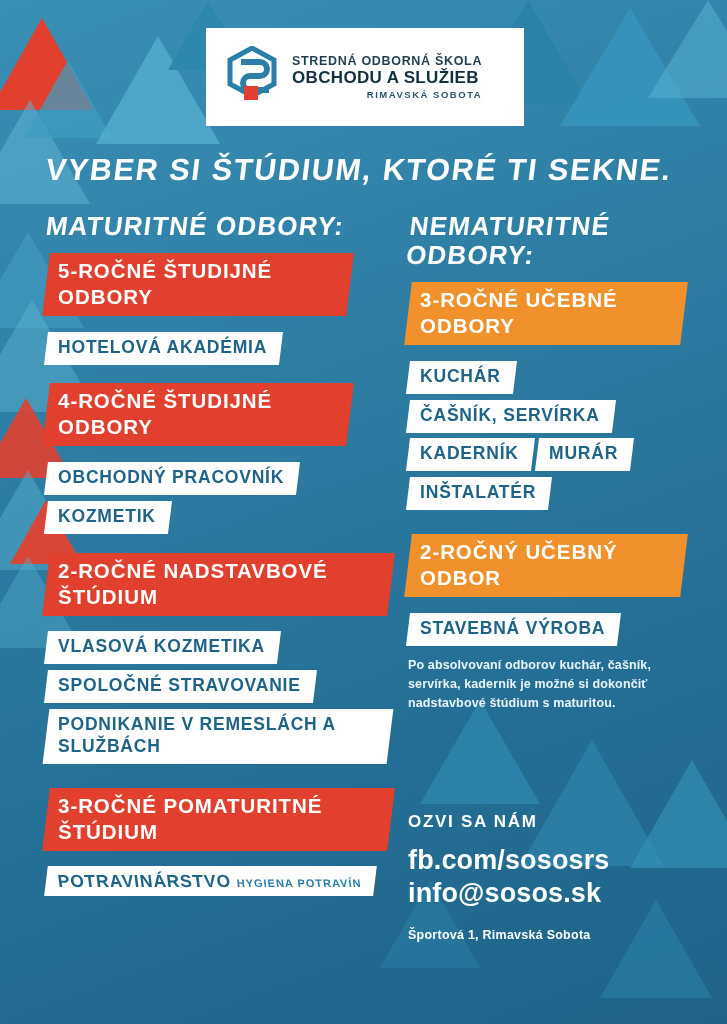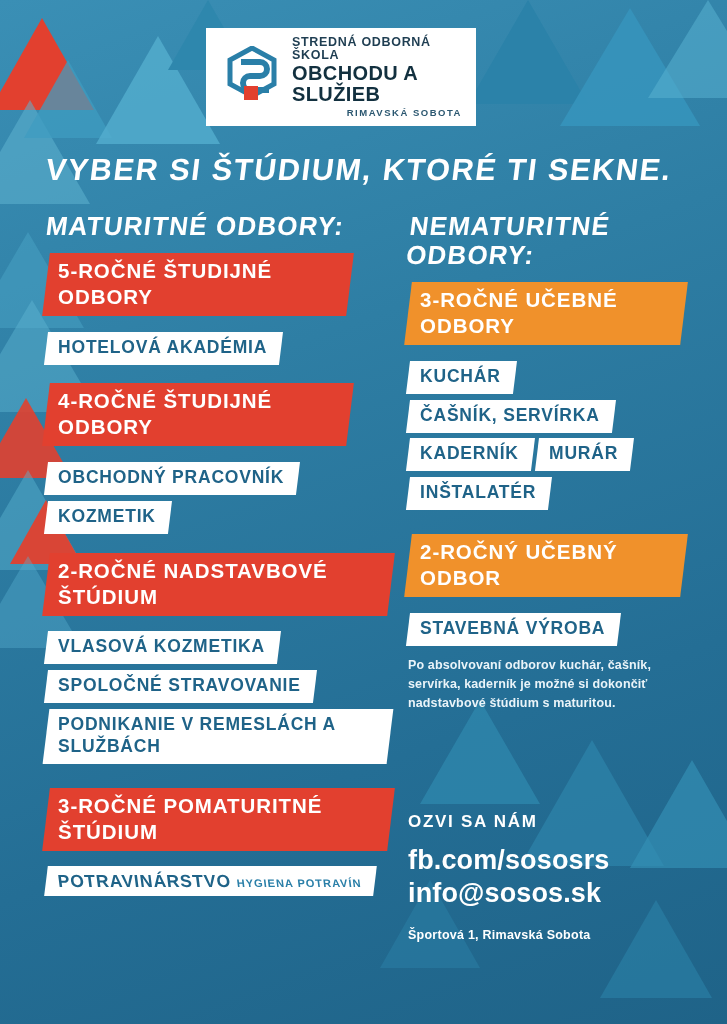--- a/index.html
+++ b/index.html
@@ -11,29 +11,29 @@
   }
   .poster{
     position:absolute;inset:0;
     background:linear-gradient(160deg,#3a8fb5 0%,#2e7ea4 35%,#246e95 70%,#1f6388 100%);
     overflow:hidden;
   }
   
   .tri{position:absolute;width:0;height:0;opacity:1;}
   
   .logo-card{
-    position:absolute;left:206px;top:28px;width:270px;height:98px;
+    position:absolute;left:206px;top:28px;width:318px;height:98px;
     background:#ffffff;
     display:flex;align-items:center;gap:12px;
     padding:0 14px 0 18px;box-sizing:border-box;
   }
   .logo-mark{width:56px;height:62px;position:relative;flex:none;}
   .logo-text{line-height:1.05;}
   .logo-l1{font-size:12.5px;font-weight:bold;letter-spacing:.055em;color:#1f3e52;}
-  .logo-l2{font-size:20px;font-weight:bold;letter-spacing:.02em;color:#12303f;margin-top:1px;}
+  .logo-l2{font-size:17px;font-weight:bold;letter-spacing:.02em;color:#12303f;margin-top:1px;}
   .logo-l3{font-size:9.5px;font-weight:bold;letter-spacing:.16em;color:#2b5770;margin-top:3px;text-align:right;}
   
   .headline{
     position:absolute;left:46px;top:152px;
     font-size:30.5px;font-weight:bold;letter-spacing:.055em;
     color:#ffffff;white-space:nowrap;
     font-style:normal;
     transform:skewX(-7deg);
   }
   

